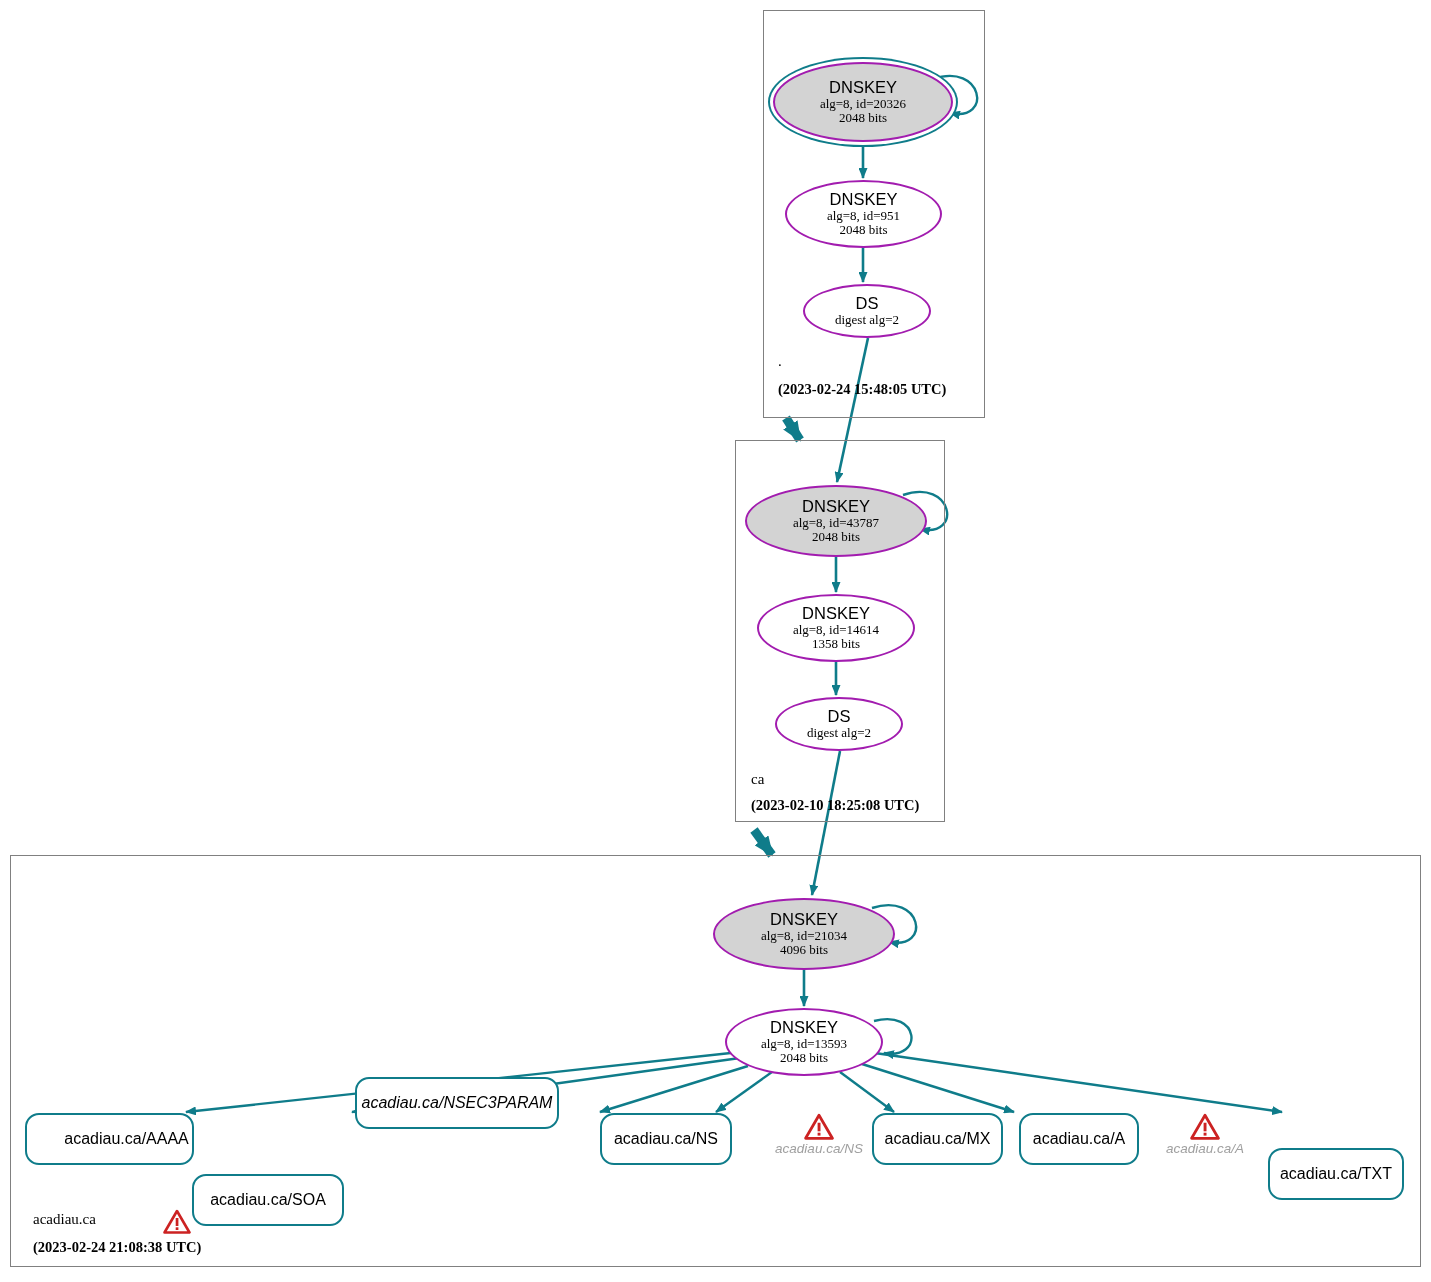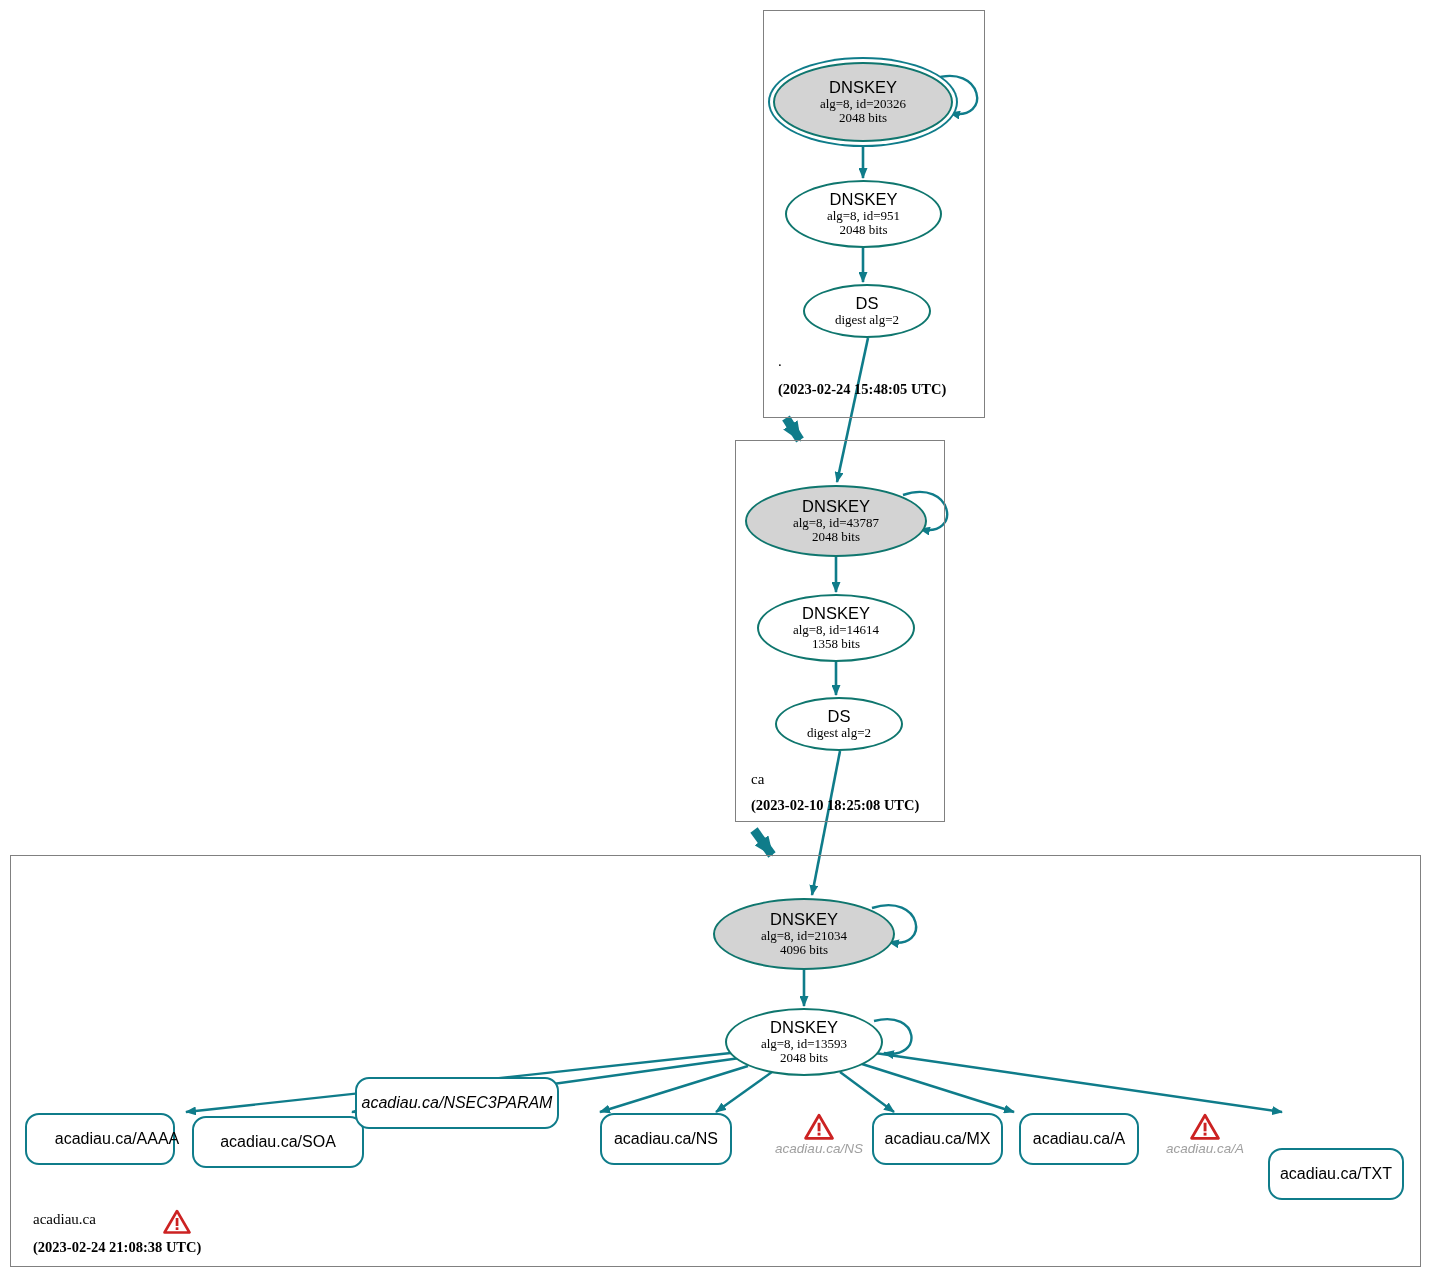--- a/index.html
+++ b/index.html
@@ -37,21 +37,21 @@
     position: absolute;
     font-family: "Liberation Serif", serif;
     font-size: 14.5px;
     color: #000000;
     white-space: nowrap;
     font-weight: bold;
   }
   .node-ellipse {
     position: absolute;
     box-sizing: border-box;
-    border: 2px solid #0f766e;
+    border: 2px solid #a21caf;
     border-radius: 50%;
     background: #ffffff;
     display: flex;
     flex-direction: column;
     align-items: center;
     justify-content: center;
     text-align: center;
     line-height: 1.08;
   }
   .node-ellipse.shaded { background: #d3d3d3; }
@@ -206,22 +206,22 @@
   <span class="nd-sub">alg=8, id=21034</span>
   <span class="nd-sub">4096 bits</span>
 </div>
 
 <div class="node-ellipse" style="left:725px; top:1008px; width:158px; height:68px;">
   <span class="nd-title">DNSKEY</span>
   <span class="nd-sub">alg=8, id=13593</span>
   <span class="nd-sub">2048 bits</span>
 </div>
 
-<div class="rr-box" style="left:25px; top:1113px; width:150px; height:52px;padding-left:34px;">acadiau.ca/AAAA</div>
-<div class="rr-box" style="left:192px; top:1116px; width:172px; height:52px;">acadiau.ca/SOA</div>
+<div class="rr-box" style="left:25px; top:1113px; width:169px; height:52px;padding-left:34px;">acadiau.ca/AAAA</div>
+<div class="rr-box" style="left:192px; top:1174px; width:152px; height:52px;">acadiau.ca/SOA</div>
 <div class="rr-box" style="left:355px; top:1077px; width:204px; height:52px;font-style:italic;">acadiau.ca/NSEC3PARAM</div>
 <div class="rr-box" style="left:600px; top:1113px; width:132px; height:52px;">acadiau.ca/NS</div>
 <div class="rr-box" style="left:872px; top:1113px; width:131px; height:52px;text-align:right;">acadiau.ca/MX</div>
 <div class="rr-box" style="left:1019px; top:1113px; width:120px; height:52px;">acadiau.ca/A</div>
 <div class="rr-box" style="left:1268px; top:1113px; width:136px; height:52px;margin-top:35px;">acadiau.ca/TXT</div>
 
 <div class="err-node" style="left:752px; top:1113px; width:134px;">
   <span>
     <svg class="warn-icon" width="30" height="27" viewBox="0 0 28 25" xmlns="http://www.w3.org/2000/svg">
       <path d="M14,2 L26.5,23.5 L1.5,23.5 Z" fill="#ffffff" stroke="#cc2222" stroke-width="2.6" stroke-linejoin="round"></path>

